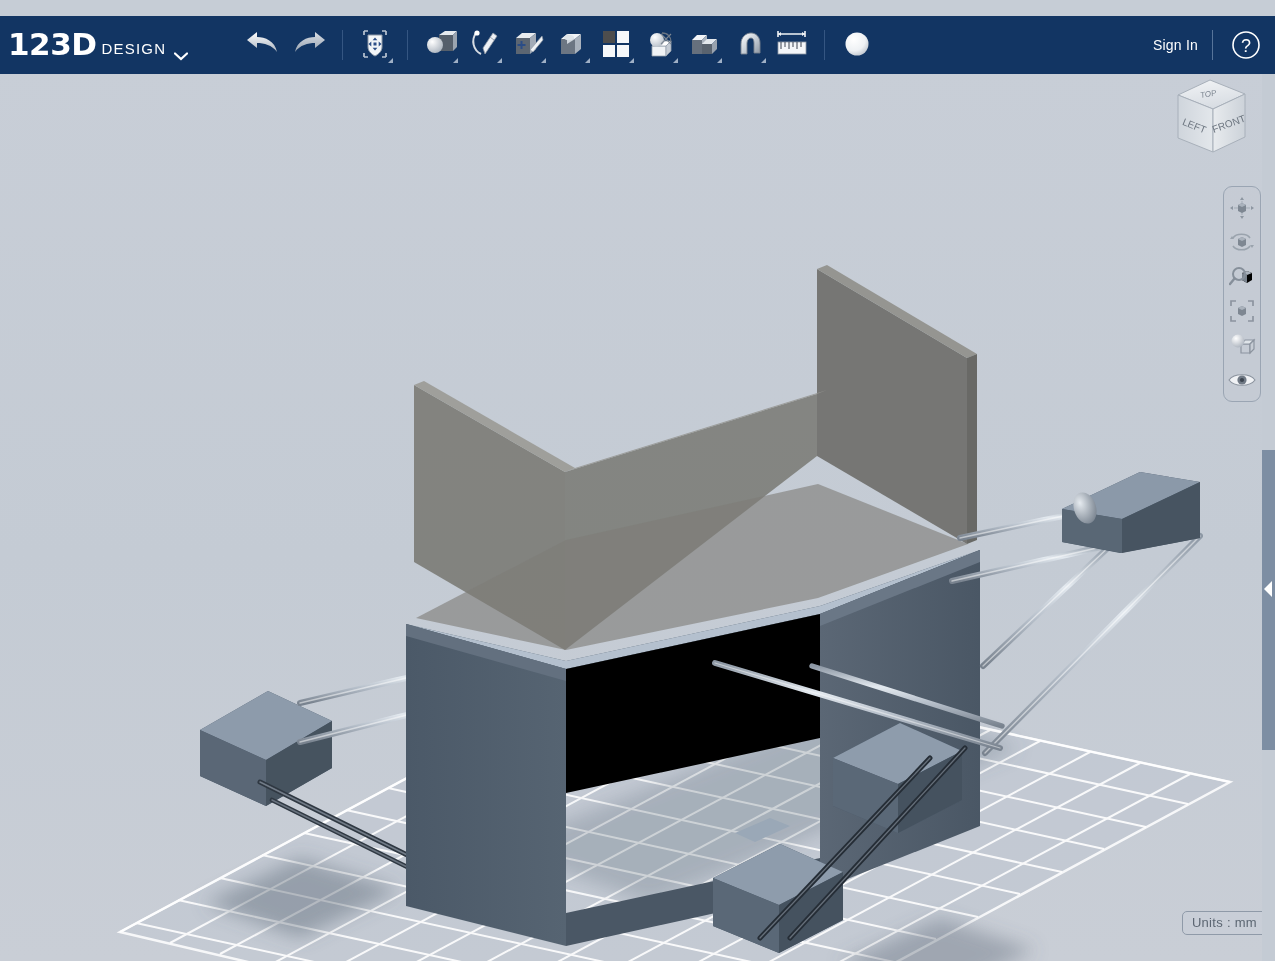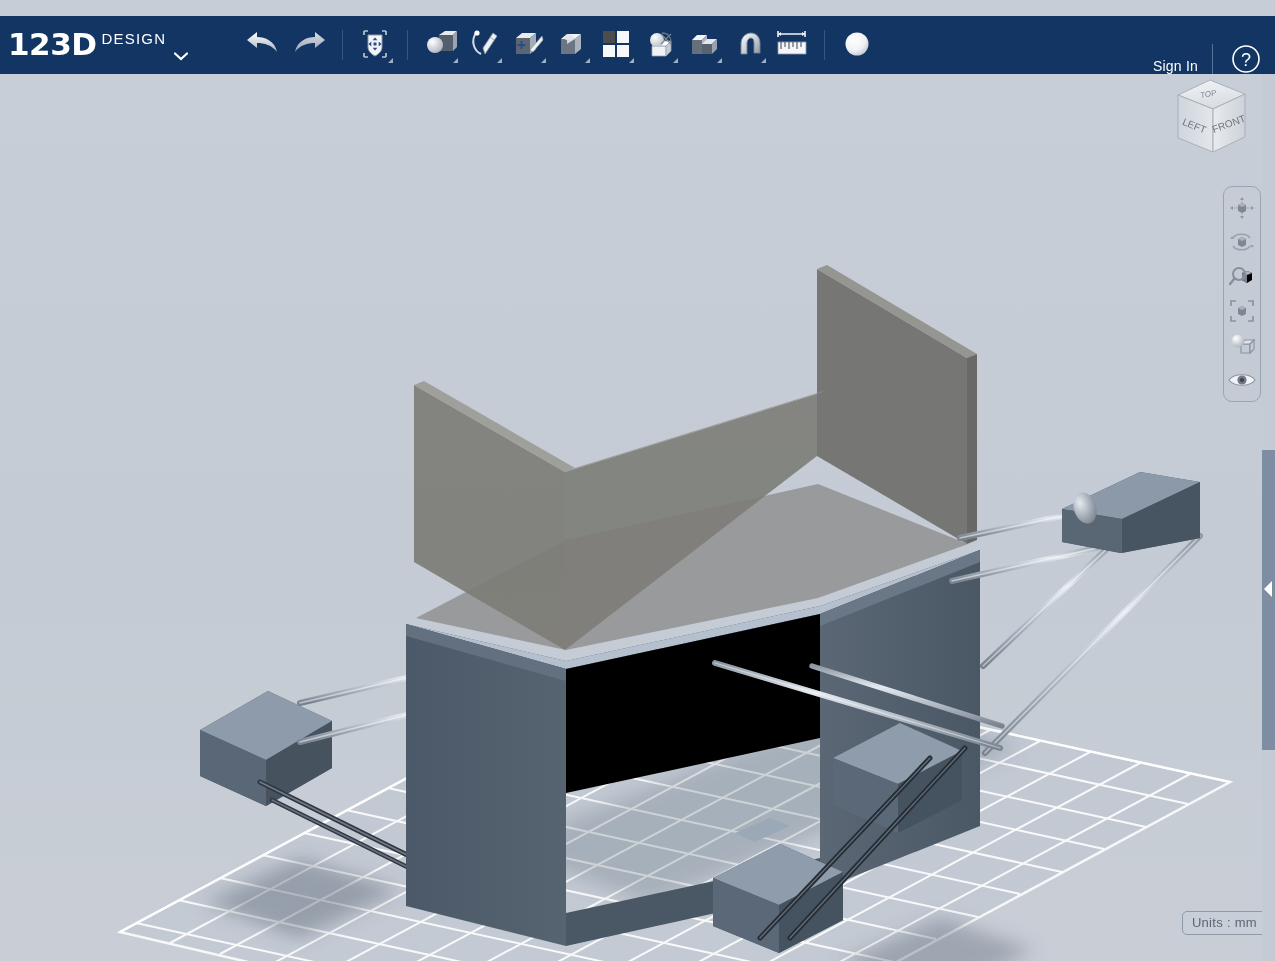--- a/index.html
+++ b/index.html
@@ -33,21 +33,21 @@
     letter-spacing: -0.5px;
     line-height: 1;
   }
   #logo-design {
     font-family: "Liberation Sans", sans-serif;
     font-size: 15px;
     color: #ffffff;
     letter-spacing: 1.2px;
     line-height: 1;
     margin-left: 5px;
-    margin-bottom: 14px;
+    margin-bottom: 4px;
   }
   #logo-chevron {
     margin-left: 8px; margin-bottom: 4px;
     width: 14px; height: 9px;
     display: inline-block;
   }
 
   .hdr-sep {
     width: 1px; height: 30px;
     background: #4a6punchless;
@@ -68,21 +68,21 @@
   .tool .dd {
     position: absolute; right: 4px; bottom: 3px;
     width: 0; height: 0;
     border-left: 5px solid transparent;
     border-bottom: 5px solid #9fb0c6;
   }
   .arrow-tool { width: 46px; }
 
   #hdr-right {
     margin-left: auto;
-    display: flex; align-items: flex-end;
+    display: flex; align-items: center;
     padding-right: 14px; height: 100%;
   }
   #signin {
     color: #ffffff; font-size: 14px;
     cursor: pointer; letter-spacing: .2px;
   }
   #help-icon {
     margin-left: 6px; cursor: pointer;
     display: flex; align-items: center; justify-content: center;
   }

